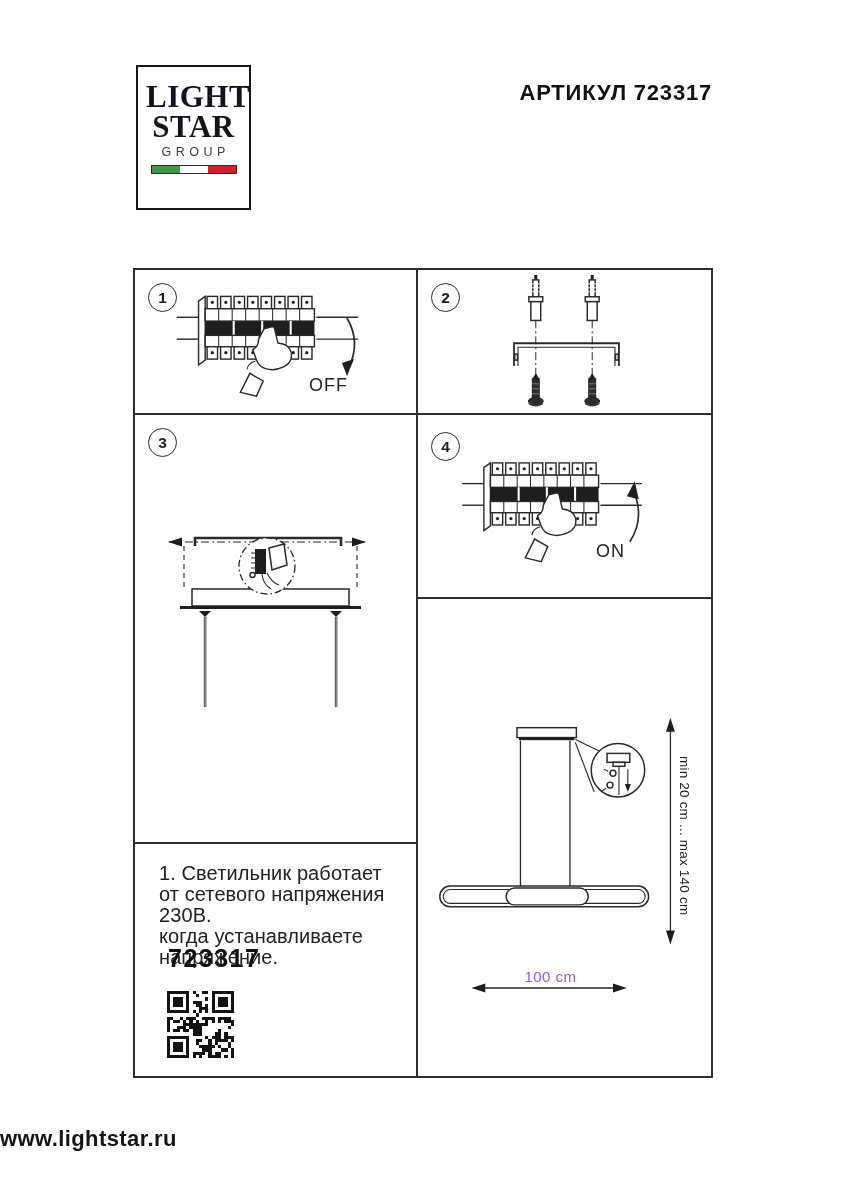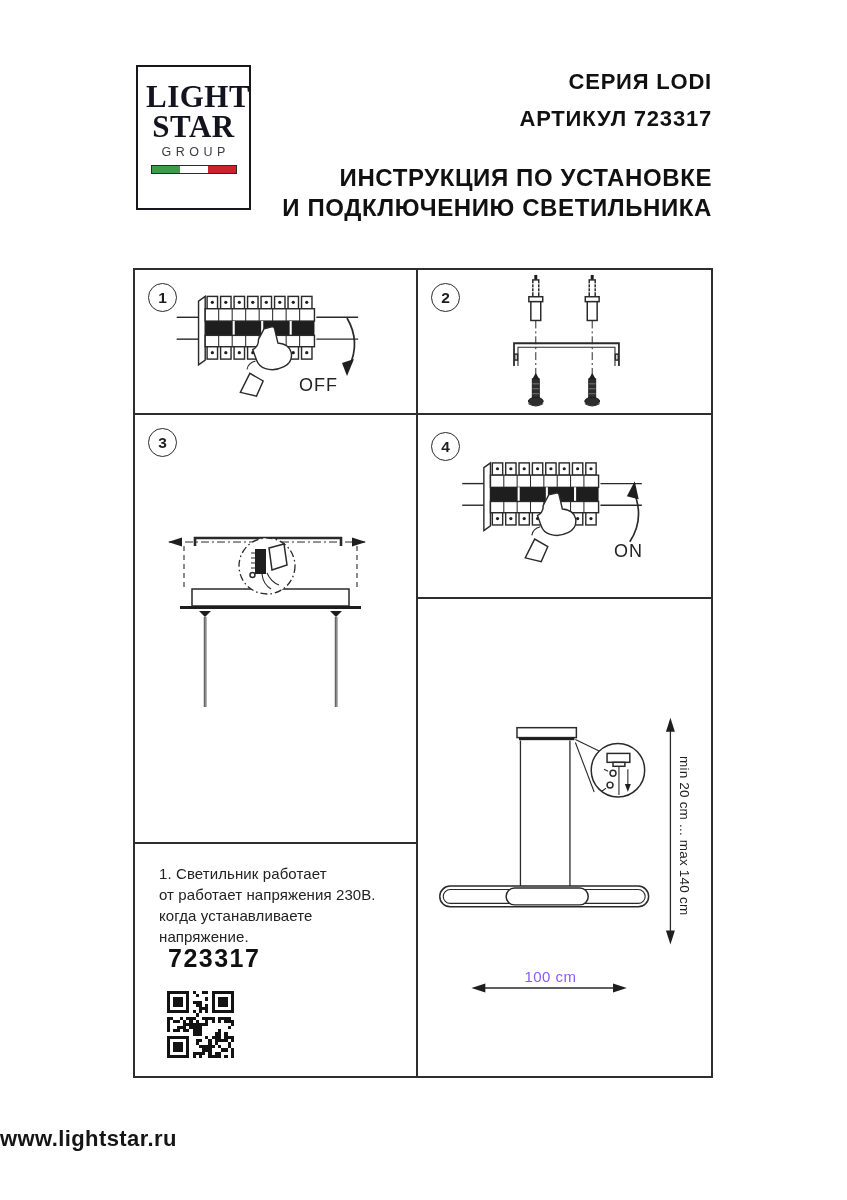--- a/index.html
+++ b/index.html
@@ -36,31 +36,31 @@
   .c3 { height:429px; }
   .c4 { height:184px; }
   .c5,.c6 { flex:1; }
 
   .badge { position:absolute; left:13px; top:13px; width:29px; height:29px;
            border:1.6px solid #2b2b2b; border-radius:50%; font-size:15.5px; font-weight:700;
            display:flex; align-items:center; justify-content:center; color:#1d1d1d; background:#fff; z-index:2; }
   .fig { position:absolute; inset:0; }
 
   .step-label { position:absolute; font-size:18px; color:#222; letter-spacing:1px; }
-  .off-label { left:164px; top:105px; }
-  .on-label  { left:196px; top:126px; }
+  .off-label { left:174px; top:105px; }
+  .on-label  { left:178px; top:126px; }
 
   .dim-v { position:absolute; left:259px; top:157px; writing-mode:vertical-rl;
            font-size:13.5px; color:#222; letter-spacing:.2px; white-space:nowrap; }
   .dim-h { position:absolute; left:0; top:369px; width:265px; text-align:center;
            font-size:15px; color:#8b5cf6; letter-spacing:.5px; }
 
   
   .notes { padding:19px 18px 0 24px; }
-  .note-line { font-size:15px; line-height:21px; color:#222; letter-spacing:.1px; }
+  .note-line { font-size:20px; line-height:21px; color:#222; letter-spacing:.1px; }
   .note-article { position:absolute; left:33px; top:100px; font-size:25px; font-weight:700;
                   letter-spacing:1.5px; color:#101010; }
   .qr { position:absolute; left:32px; top:147px; width:67px; height:67px; }
   .qr svg { width:100%; height:100%; shape-rendering:crispEdges; }
 
   .footer { position:absolute; left:0; top:1126px; width:100%; text-align:left;
             font-size:22px; font-weight:700; letter-spacing:.4px; color:#151515; }
 
   
   .ln   { stroke:#2a2a2a; stroke-width:1.5; fill:none; }
@@ -133,26 +133,21 @@
   <div class="logo-word">STAR</div>
   <div class="logo-group">GROUP</div>
   <div class="logo-flag">
     <span style="background: rgb(63, 155, 73);"></span>
     <span style="background: rgb(255, 255, 255);"></span>
     <span style="background: rgb(200, 36, 44);"></span>
   </div>
 </div>
 
 <div class="header">
-  <div class="h-series">СЕРИЯ LODI</div>
   <div class="h-article">АРТИКУЛ 723317</div>
-  <div class="h-title">
-    <div>ИНСТРУКЦИЯ ПО УСТАНОВКЕ</div>
-    <div>И ПОДКЛЮЧЕНИЮ СВЕТИЛЬНИКА</div>
-  </div>
 </div>
 
 <div class="grid">
 
   <div class="col col-left">
 
     <div class="cell c1">
       <div class="badge">1</div>
       <svg class="fig" viewBox="0 0 281 143">
         <use href="#breaker" transform="translate(36,15) scale(0.95)"></use>
@@ -179,21 +174,21 @@
         <path class="ln thin" d="M127 159 q1 10 9 15 M132 158 q4 9 12 12"></path>
         <rect class="fill" x="45" y="191" width="181" height="3"></rect>
         <polygon class="fill" points="64,196 76,196 70,202"></polygon>
         <polygon class="fill" points="195,196 207,196 201,202"></polygon>
         <path class="ln" style="stroke-width:.9" d="M69.3 202 V292 M70.9 202 V292 M200.3 202 V292 M201.9 202 V292"></path>
       </svg>
     </div>
 
     <div class="cell c6 bt notes">
       <div class="note-line">1. Светильник работает</div>
-      <div class="note-line">от работает напряжения 230В.</div>
+      <div class="note-line">от сетевого напряжения 230В.</div>
       <div class="note-line">когда устанавливаете напряжение.</div>
       <div class="note-article">723317</div>
       <div class="qr">
         <svg id="qr-svg" viewBox="0 0 21 21" fill="#131313">
             <rect x="0" y="0" width="1" height="1"></rect>
             <rect x="1" y="0" width="1" height="1"></rect>
             <rect x="2" y="0" width="1" height="1"></rect>
             <rect x="3" y="0" width="1" height="1"></rect>
             <rect x="4" y="0" width="1" height="1"></rect>
             <rect x="5" y="0" width="1" height="1"></rect>

